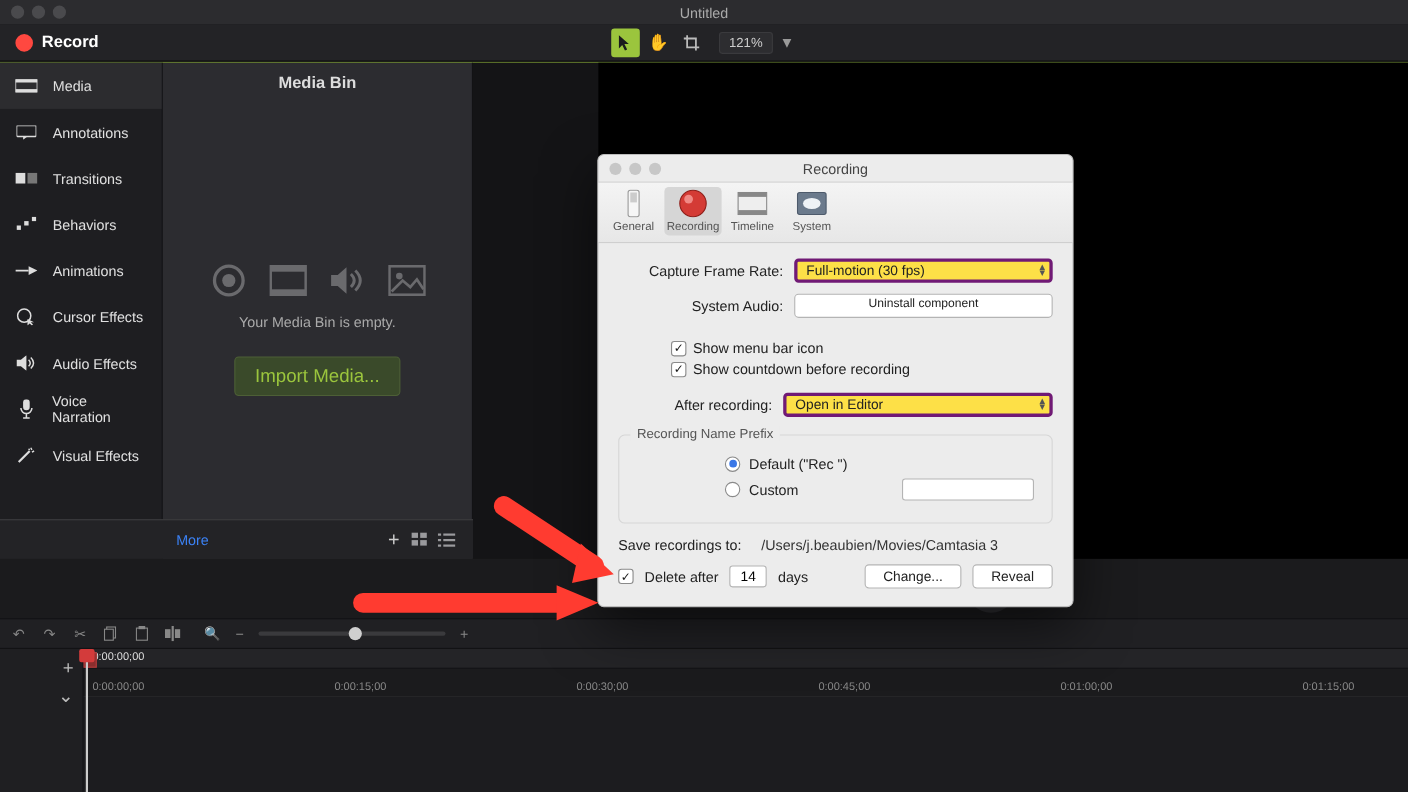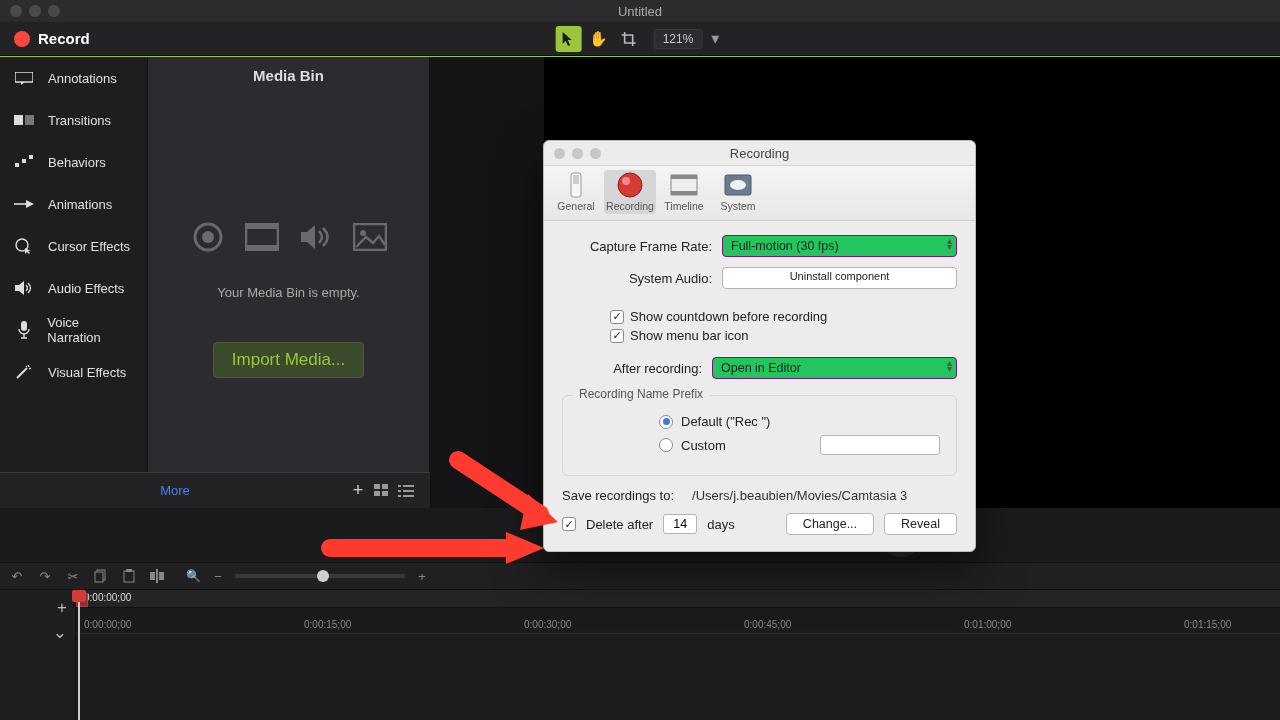--- a/index.html
+++ b/index.html
@@ -27,21 +27,21 @@
 
 
 .sidebar { width: 148px; background: #1e1e21; border-right: 1px solid #121214; display:flex; flex-direction:column;}
 .side-item { height: 42px; display: flex; align-items: center; gap: 14px; padding: 0 14px; font-size: 13px; color: #e0e0e0; cursor:pointer;}
 .side-item.selected { background: #2c2c2f; }
 .side-icon { width: 20px; height: 14px; display:inline-flex; align-items:center; justify-content:center; color:#ddd; }
 
 
 .media-panel { width: 282px; background: #2c2c30; display:flex; flex-direction:column; border-right: 1px solid #121214;}
 .media-title { text-align: center; font-size: 15px; font-weight: 600; color: #ddd; padding: 10px 0 8px; }
-.media-empty { flex: 1; display:flex; flex-direction:column; align-items:center; justify-content:center; gap: 20px; padding: 0 28px; }
+.media-empty { flex: 1; display:flex; flex-direction:column; align-items:center; justify-content:center; gap: 2px; padding: 0 28px; }
 .media-icons-row { display:flex; gap: 18px; margin-bottom: 12px; }
 .media-icons-row span { width: 36px; height: 30px; display:inline-flex; align-items:center; justify-content:center; color:#6a6a6d; }
 .media-msg { text-align:center; font-size: 13px; color: #aaa; line-height: 1.35; }
 .import-btn { margin-top: 20px; background: #3a4a2a; border: 1px solid #4d5f36; color: #9BC53D; font-size: 17px; padding: 7px 18px; border-radius: 4px; cursor:pointer;}
 
 
 .bin-footer { height: 36px; border-top: 1px solid #3d3d40; display:flex; align-items:center; justify-content:space-between; padding: 0 6px; width: 430px; background:#232326; position:absolute; top:472px; left:0;}
 .bin-footer .more { flex:1; text-align:center; font-size:13px; color:#3b82f6;}
 .bin-footer .plus { width:28px; text-align:center; color:#ccc; font-size:18px;}
 .bin-footer .views { display:flex; gap:4px; margin-right:8px;}
@@ -85,21 +85,21 @@
 .dlg-traffic span { width:11px; height:11px; border-radius:50%; display:inline-block;}
 .dlg-traffic.dim span { background:#c7c7c7;}
 .dlg-title { position:absolute; left:0; right:0; text-align:center; font-size:13px; color:#444;}
 .dlg-tabs { height:56px; border-top:1px solid #d3d3d3; border-bottom:1px solid #cfcfcf; background:linear-gradient(#f4f4f4,#e7e7e7); display:flex; align-items:flex-start; padding: 4px 6px 0; gap:2px;}
 .dtab { width:52px; display:flex; flex-direction:column; align-items:center; gap:2px; padding:2px 2px; border-radius:4px; font-size:10.5px; color:#555; cursor:pointer;}
 .dtab.selected { background:#d6d6d6;}
 .dtab .di { width:30px; height:26px; display:flex; align-items:center; justify-content:center;}
 .dlg-body { padding: 14px 18px 16px; }
 .frow { display:flex; align-items:center; margin-bottom: 10px; }
 .flabel { width: 160px; text-align: right; padding-right: 10px; color:#222;}
-.popup { flex:1; height:22px; background:#22c55e; border:1px solid #701a75; border-radius:4px; padding: 0 22px 0 8px; font-size:12.5px; display:flex; align-items:center; position:relative;}
+.popup { flex:1; height:22px; background:#fde047; border:3px solid #701a75; border-radius:4px; padding: 0 22px 0 8px; font-size:12.5px; display:flex; align-items:center; position:relative;}
 .popup .pv { color:#222;}
 .popup .pc { position:absolute; right:4px; top:2px; font-size:10px; color:#555; line-height:0.6;}
 .pbtn { flex:1; height:22px; background:#fff; border:1px solid #b4b4b4; border-radius:4px; font-size:11px; color:#222; text-align:center; padding-top:2px;}
 .chk-row { display:flex; align-items:center; gap:6px; margin: 4px 0 4px 48px; }
 .chk { width:14px; height:14px; border:1px solid #8a8a8a; border-radius:3px; background:#fff; display:inline-flex; align-items:center; justify-content:center; font-size:11px; color:#1a1a1a;}
 .chk.on::after { content:"✓"; }
 .fieldset { border:1px solid #d6d6d6; border-radius:6px; padding: 12px 16px 14px; margin-top: 16px; position:relative;}
 .fieldset .legend { position:absolute; top:-9px; left:10px; background:#ececec; padding:0 6px; font-size:12px; color:#555;}
 .radio-row { display:flex; align-items:center; gap:8px; margin: 6px 0 6px 80px;}
 .radio { width:14px; height:14px; border-radius:50%; border:1px solid #8a8a8a; background:#fff; display:inline-flex; align-items:center; justify-content:center;}
@@ -147,20 +147,30 @@
     </div>
     <div class="zoom-box">
       <span>121%</span>
     </div>
     <div class="zoom-caret">▾</div>
   </div>
 </div>
 
 <div class="app-body">
   <div class="sidebar">
+    <div class="side-item selected">
+      <span class="side-icon">
+          <svg width="20" height="12">
+            <rect x="0" y="0" width="20" height="12" fill="none" stroke="#ddd" stroke-width="1.4"></rect>
+            <rect x="0" y="0" width="20" height="3" fill="#ddd"></rect>
+            <rect x="0" y="9" width="20" height="3" fill="#ddd"></rect>
+          </svg>
+        </span>
+      <span>Media</span>
+    </div>
     <div class="side-item">
       <span class="side-icon">
           <svg width="18" height="13">
             <rect x="0" y="0" width="18" height="10" rx="1" fill="none" stroke="#ddd" stroke-width="1.4"></rect>
             <path d="M6 10 L6 13 L10 10" fill="#ddd"></path>
           </svg>
         </span>
       <span>Annotations</span>
     </div>
     <div class="side-item">
@@ -429,25 +439,25 @@
       </div>
     </div>
     <div class="frow">
       <div class="flabel">System Audio:</div>
       <div class="pbtn">Uninstall component</div>
     </div>
 
     <div style="height:6px"></div>
     <div class="chk-row">
       <span class="chk on"></span>
-      <span>Show countdown before recording</span>
+      <span>Show menu bar icon</span>
     </div>
     <div class="chk-row">
       <span class="chk on"></span>
-      <span>Show menu bar icon</span>
+      <span>Show countdown before recording</span>
     </div>
 
     <div style="height:10px"></div>
     <div class="frow">
       <div class="flabel" style="width:150px">After recording:</div>
       <div class="popup">
         <span class="pv">Open in Editor</span>
         <span class="pc">▴<br>▾</span>
       </div>
     </div>

